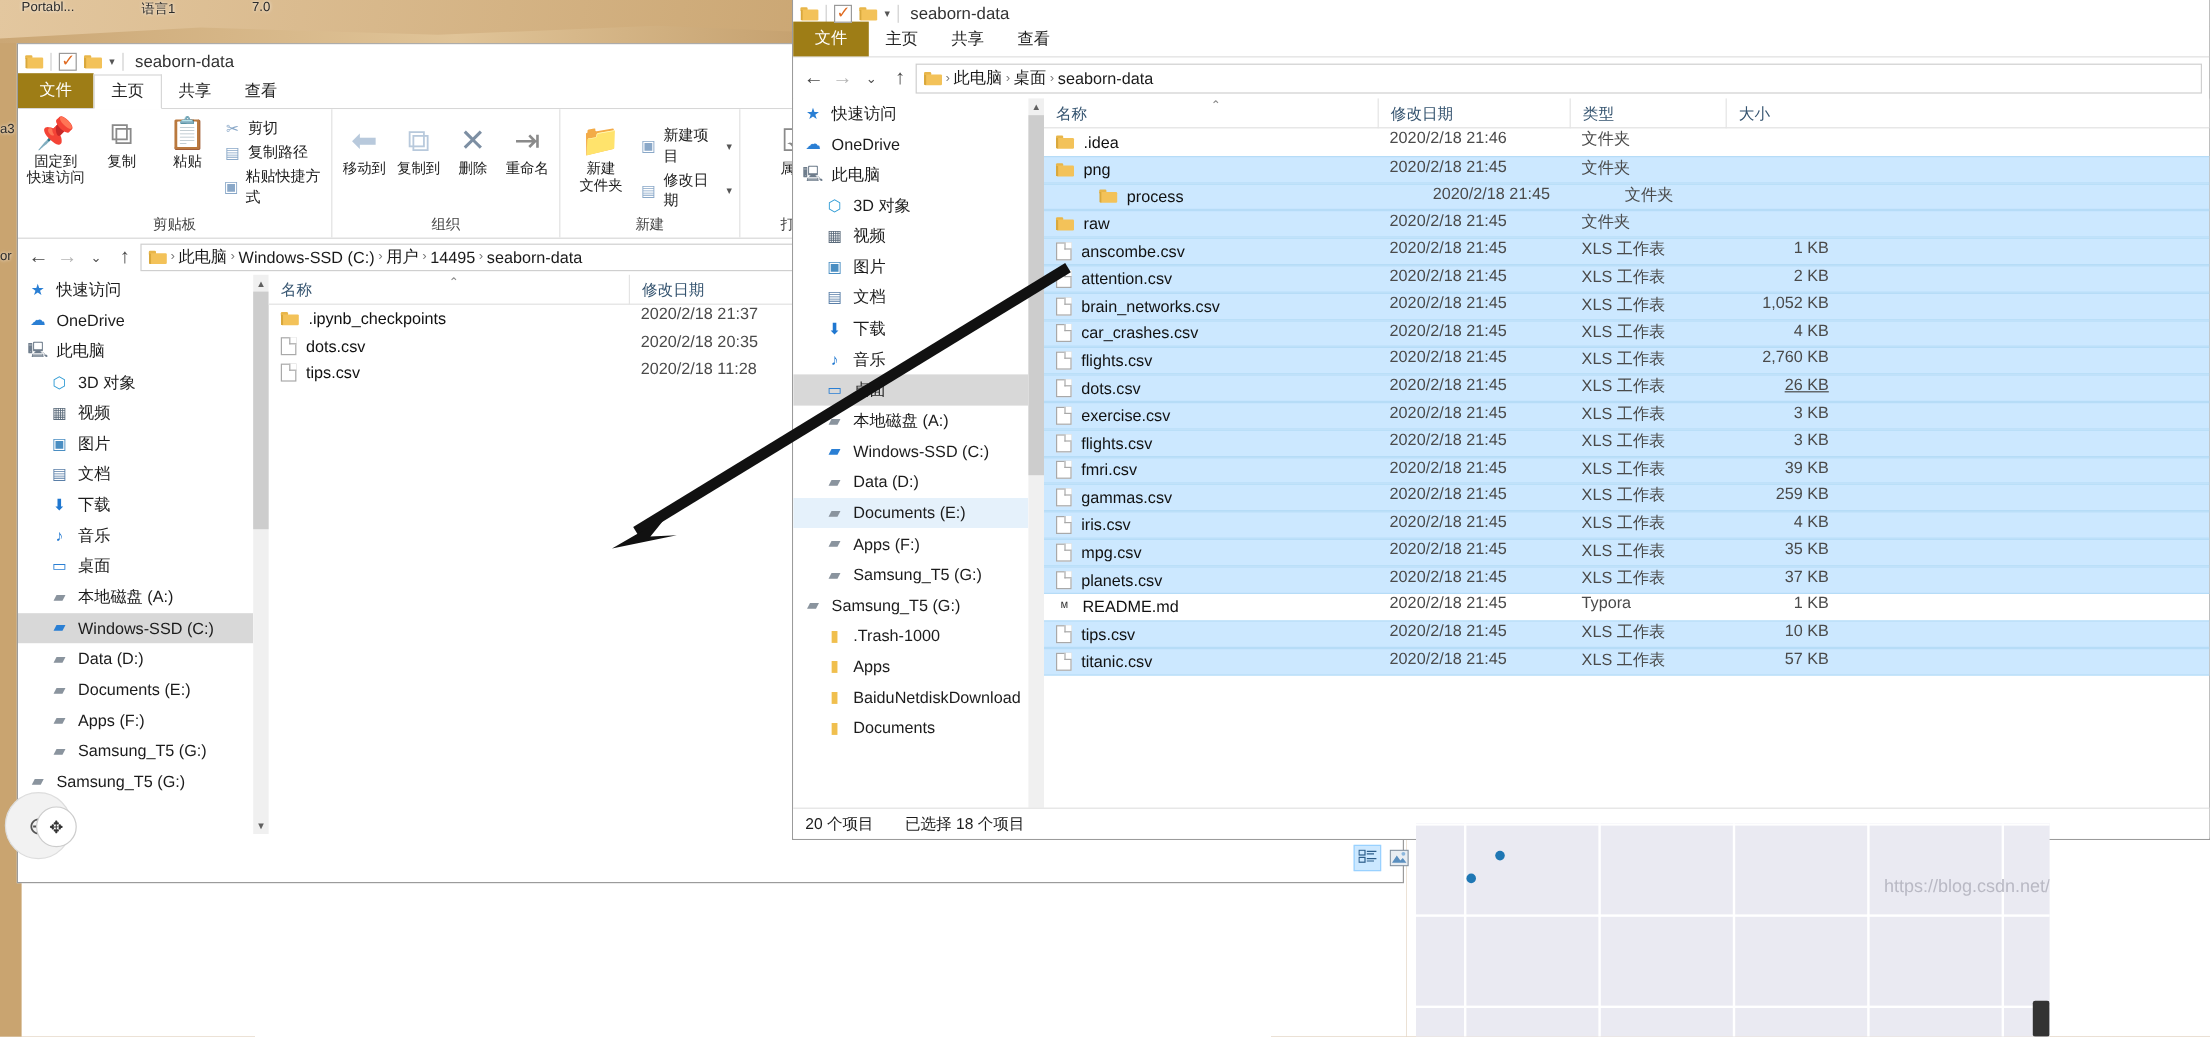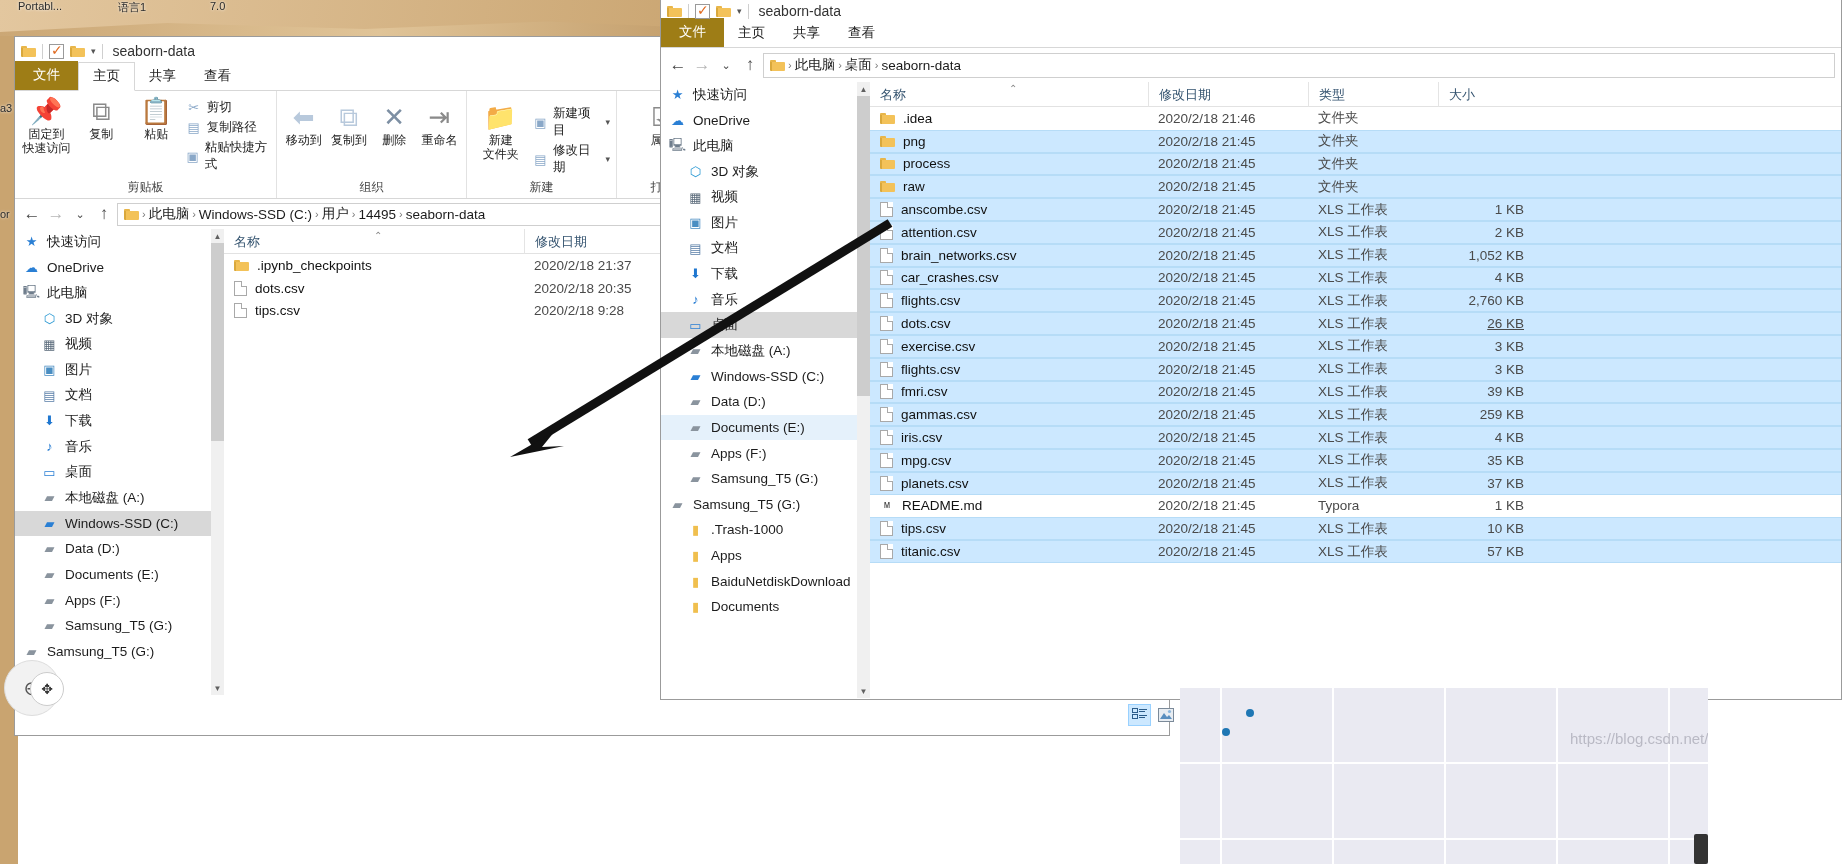--- a/index.html
+++ b/index.html
@@ -72,21 +72,21 @@
   .navitem.sel{background:#d8d8d8;}
   .navitem.selblue{background:#e5f1fb;}
   .ni{width:17px;height:16px;display:flex;align-items:center;justify-content:center;font-size:13px;}
 
   .listpane{flex:1;position:relative;background:#fff;}
   .colhdr{height:25px;display:flex;align-items:center;border-bottom:1px solid #e2e2e2;background:#fff;}
   .col{font-size:13px;color:#34536f;padding-left:10px;position:relative;height:25px;line-height:25px;
        border-left:1px solid #e4e4e4;}
   .col:first-child{border-left:none;}
   .col .sortmark{position:absolute;left:50%;top:-6px;font-size:10px;color:#888;}
-  .row{display:flex;align-items:center;height:22.8px;font-size:13.5px;color:#111;}
+  .row{display:flex;height:22.8px;font-size:13.5px;color:#111;}
   .row.sel{background:#cce8ff;border-top:1px solid #b6dcf7;border-bottom:1px solid #b6dcf7;}
   .cell{padding-left:10px;overflow:hidden;white-space:nowrap;}
   .cell.name{display:flex;align-items:center;gap:8px;}
   .cell.date,.cell.type{color:#4a4a4a;}
   .cell.size{color:#4a4a4a;text-align:right;padding-right:14px;padding-left:0;}
   .fileglyph{width:13px;height:15px;background:#fff;border:1px solid #a9a9a9;position:relative;flex:none;}
   .fileglyph:after{content:"";position:absolute;right:-1px;top:-1px;width:5px;height:5px;
                    background:#fff;border-left:1px solid #a9a9a9;border-bottom:1px solid #a9a9a9;}
   .mdglyph{width:14px;height:14px;flex:none;display:flex;align-items:center;justify-content:center;
            font-size:10px;color:#333;font-family:"Liberation Mono",monospace;}
@@ -364,21 +364,21 @@
               <span class="fileglyph"></span>
               <span>dots.csv</span>
             </div>
             <div class="cell date" style="width: 190px;">2020/2/18 20:35</div>
           </div>
           <div class="row">
             <div class="cell name" style="width: 300px;">
               <span class="fileglyph"></span>
               <span>tips.csv</span>
             </div>
-            <div class="cell date" style="width: 190px;">2020/2/18 9:28</div>
+            <div class="cell date" style="width: 190px;">2020/2/18 11:28</div>
           </div>
         </div>
     </div>
   </div>
 
 </div>
 
 <div class="win" id="front-window" style="left:660px;top:-4px;width:1182px;height:704px;border-top:none;">
 
   <div class="titlebar" style="height:26px;padding-top:4px;">
@@ -526,21 +526,21 @@
           <div class="row sel">
             <div class="cell name" style="width: 278px;">
               <span class="folder-ico" style="flex: 0 0 auto;"></span>
               <span>png</span>
             </div>
             <div class="cell date" style="width: 160px;">2020/2/18 21:45</div>
             <div class="cell type" style="width: 130px;">文件夹</div>
             <div class="cell size" style="width: 100px;"></div>
           </div>
           <div class="row sel">
-            <div class="cell name" style="width: 278px;">
+            <div class="cell name" style="width: 278px; margin-left: 36px;">
               <span class="folder-ico" style="flex: 0 0 auto;"></span>
               <span>process</span>
             </div>
             <div class="cell date" style="width: 160px;">2020/2/18 21:45</div>
             <div class="cell type" style="width: 130px;">文件夹</div>
             <div class="cell size" style="width: 100px;"></div>
           </div>
           <div class="row sel">
             <div class="cell name" style="width: 278px;">
               <span class="folder-ico" style="flex: 0 0 auto;"></span>
@@ -691,20 +691,24 @@
               <span>titanic.csv</span>
             </div>
             <div class="cell date" style="width: 160px;">2020/2/18 21:45</div>
             <div class="cell type" style="width: 130px;">XLS 工作表</div>
             <div class="cell size" style="width: 100px;">57 KB</div>
           </div>
         </div>
     </div>
   </div>
 
+  <div class="statusbar" style="width:1180px;">
+    <span>20 个项目</span>
+    <span>已选择 18 个项目</span>
+  </div>
 </div>
 
 <div class="viewbtns" style="left:1128px;top:704px;">
   <div class="vbtn on">
     <svg width="16" height="14" viewBox="0 0 16 14" aria-hidden="true">
       <rect x="0.5" y="0.5" width="5" height="4" fill="none" stroke="#2b5c8a"></rect>
       <rect x="0.5" y="6.5" width="5" height="4" fill="none" stroke="#2b5c8a"></rect>
       <line x1="7" y1="1.5" x2="15" y2="1.5" stroke="#2b5c8a"></line>
       <line x1="7" y1="3.5" x2="13" y2="3.5" stroke="#2b5c8a"></line>
       <line x1="7" y1="7.5" x2="15" y2="7.5" stroke="#2b5c8a"></line>

